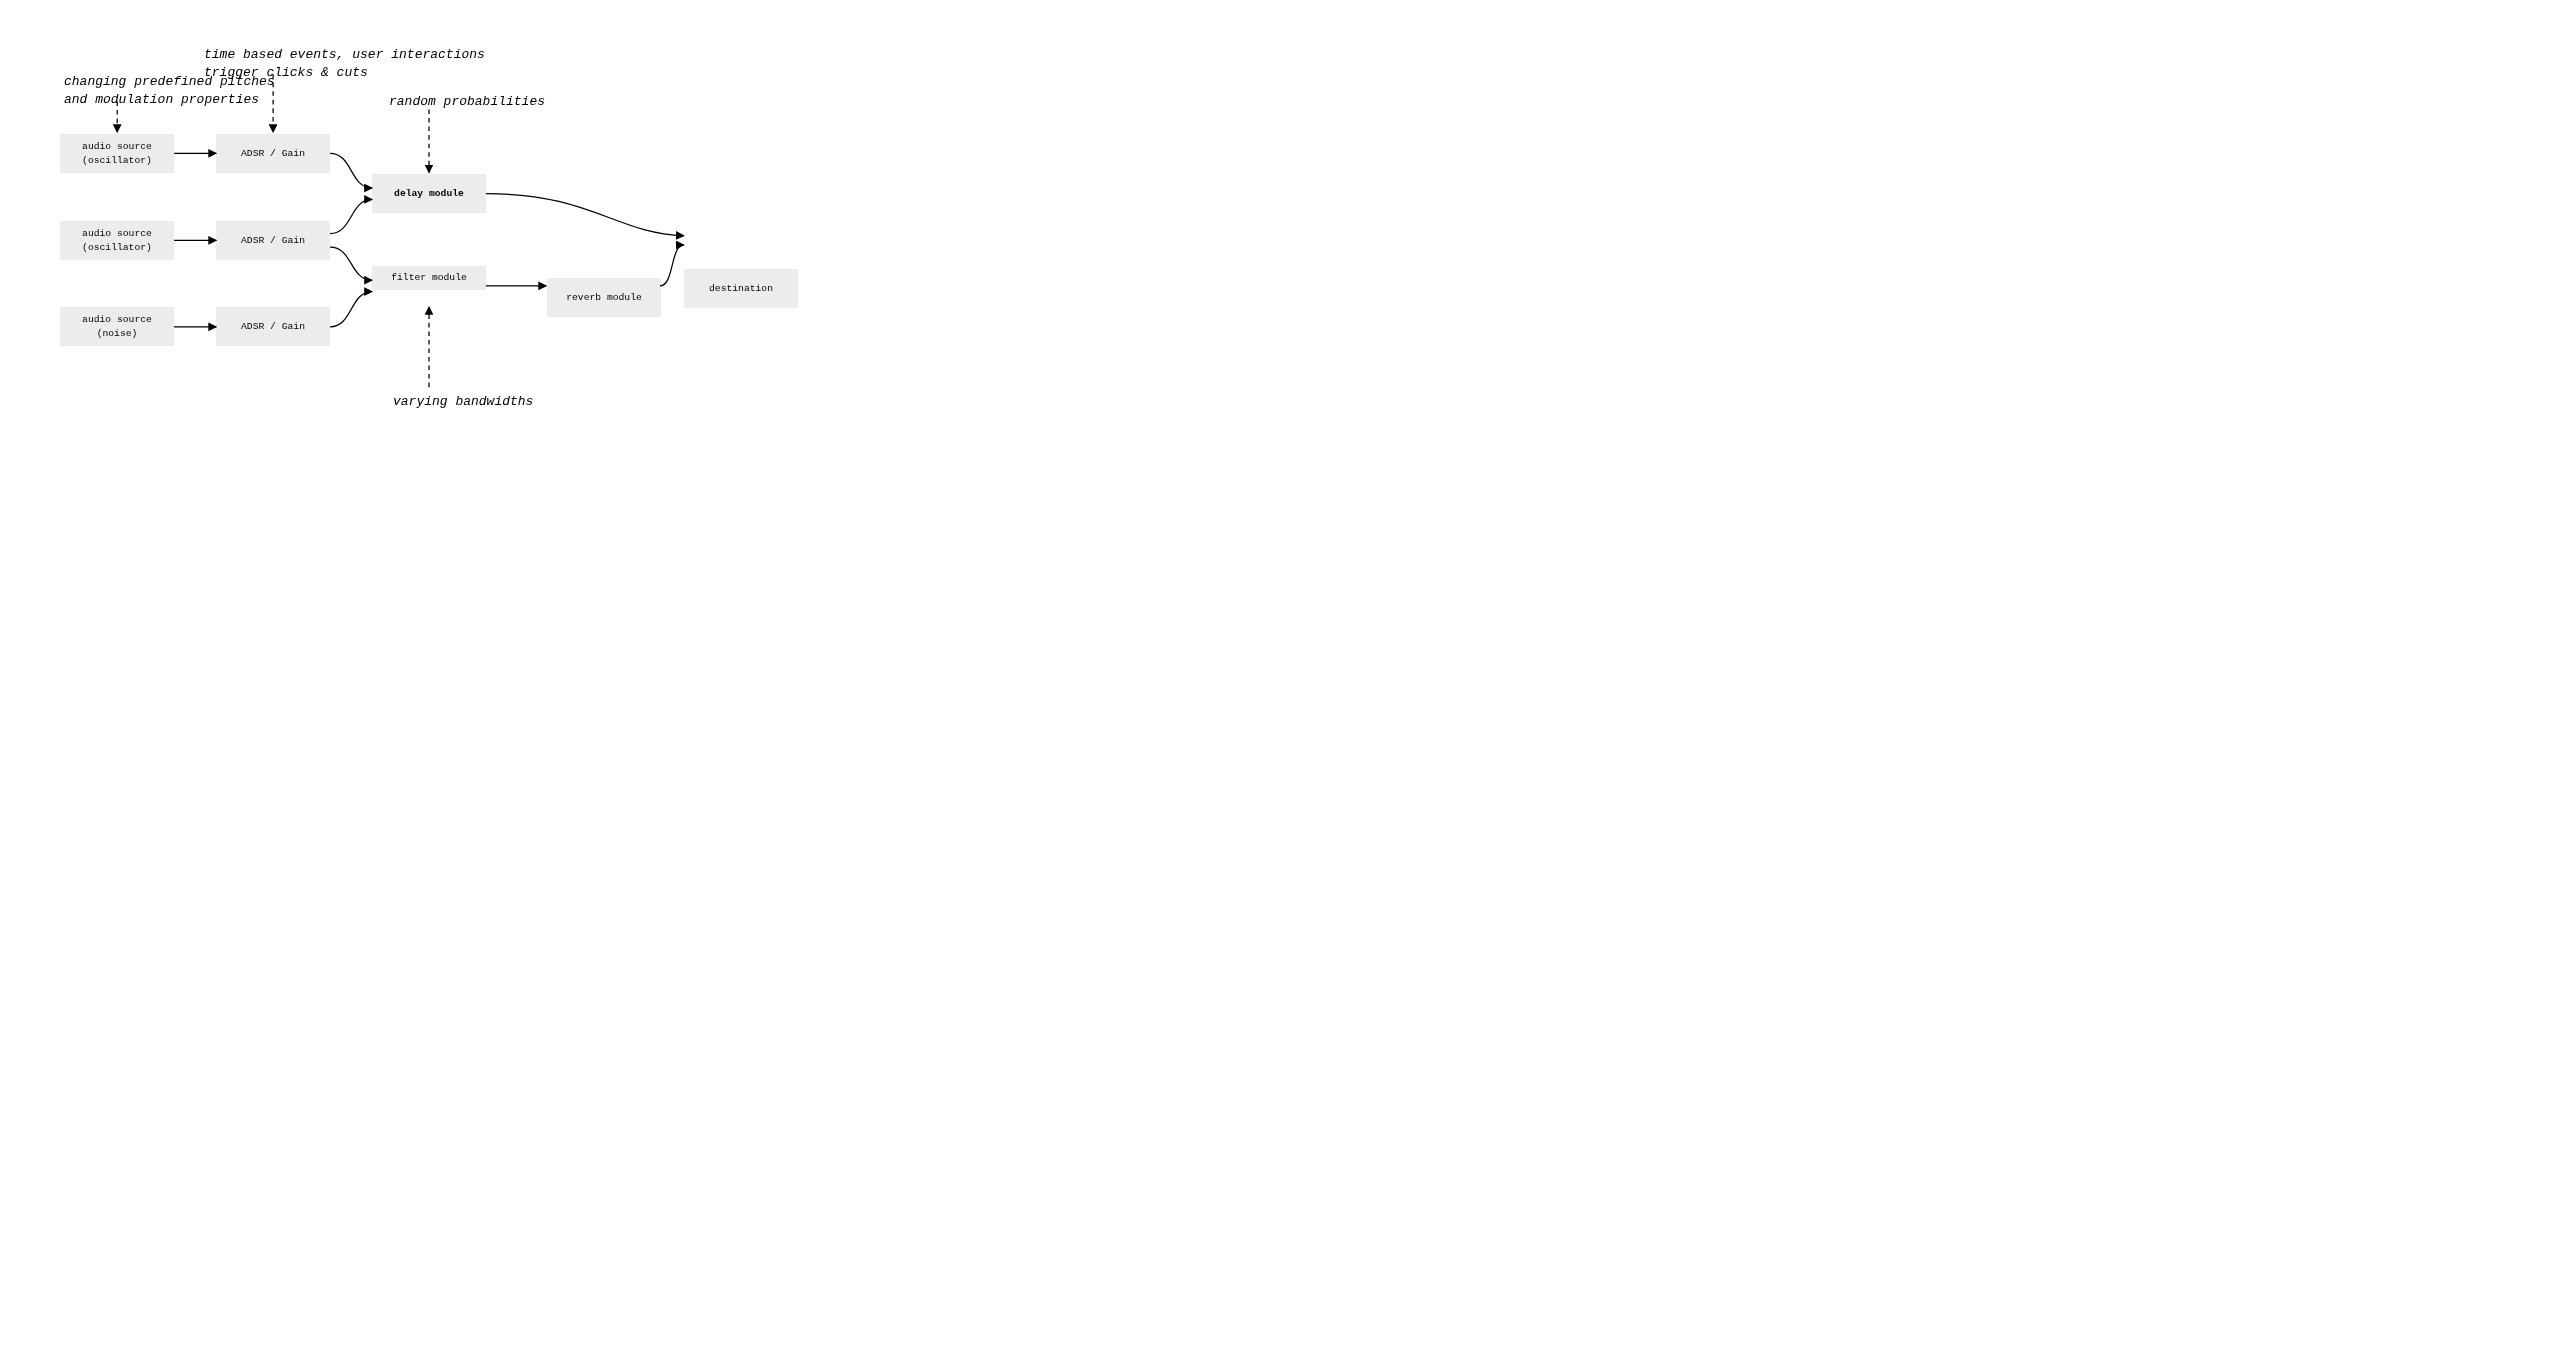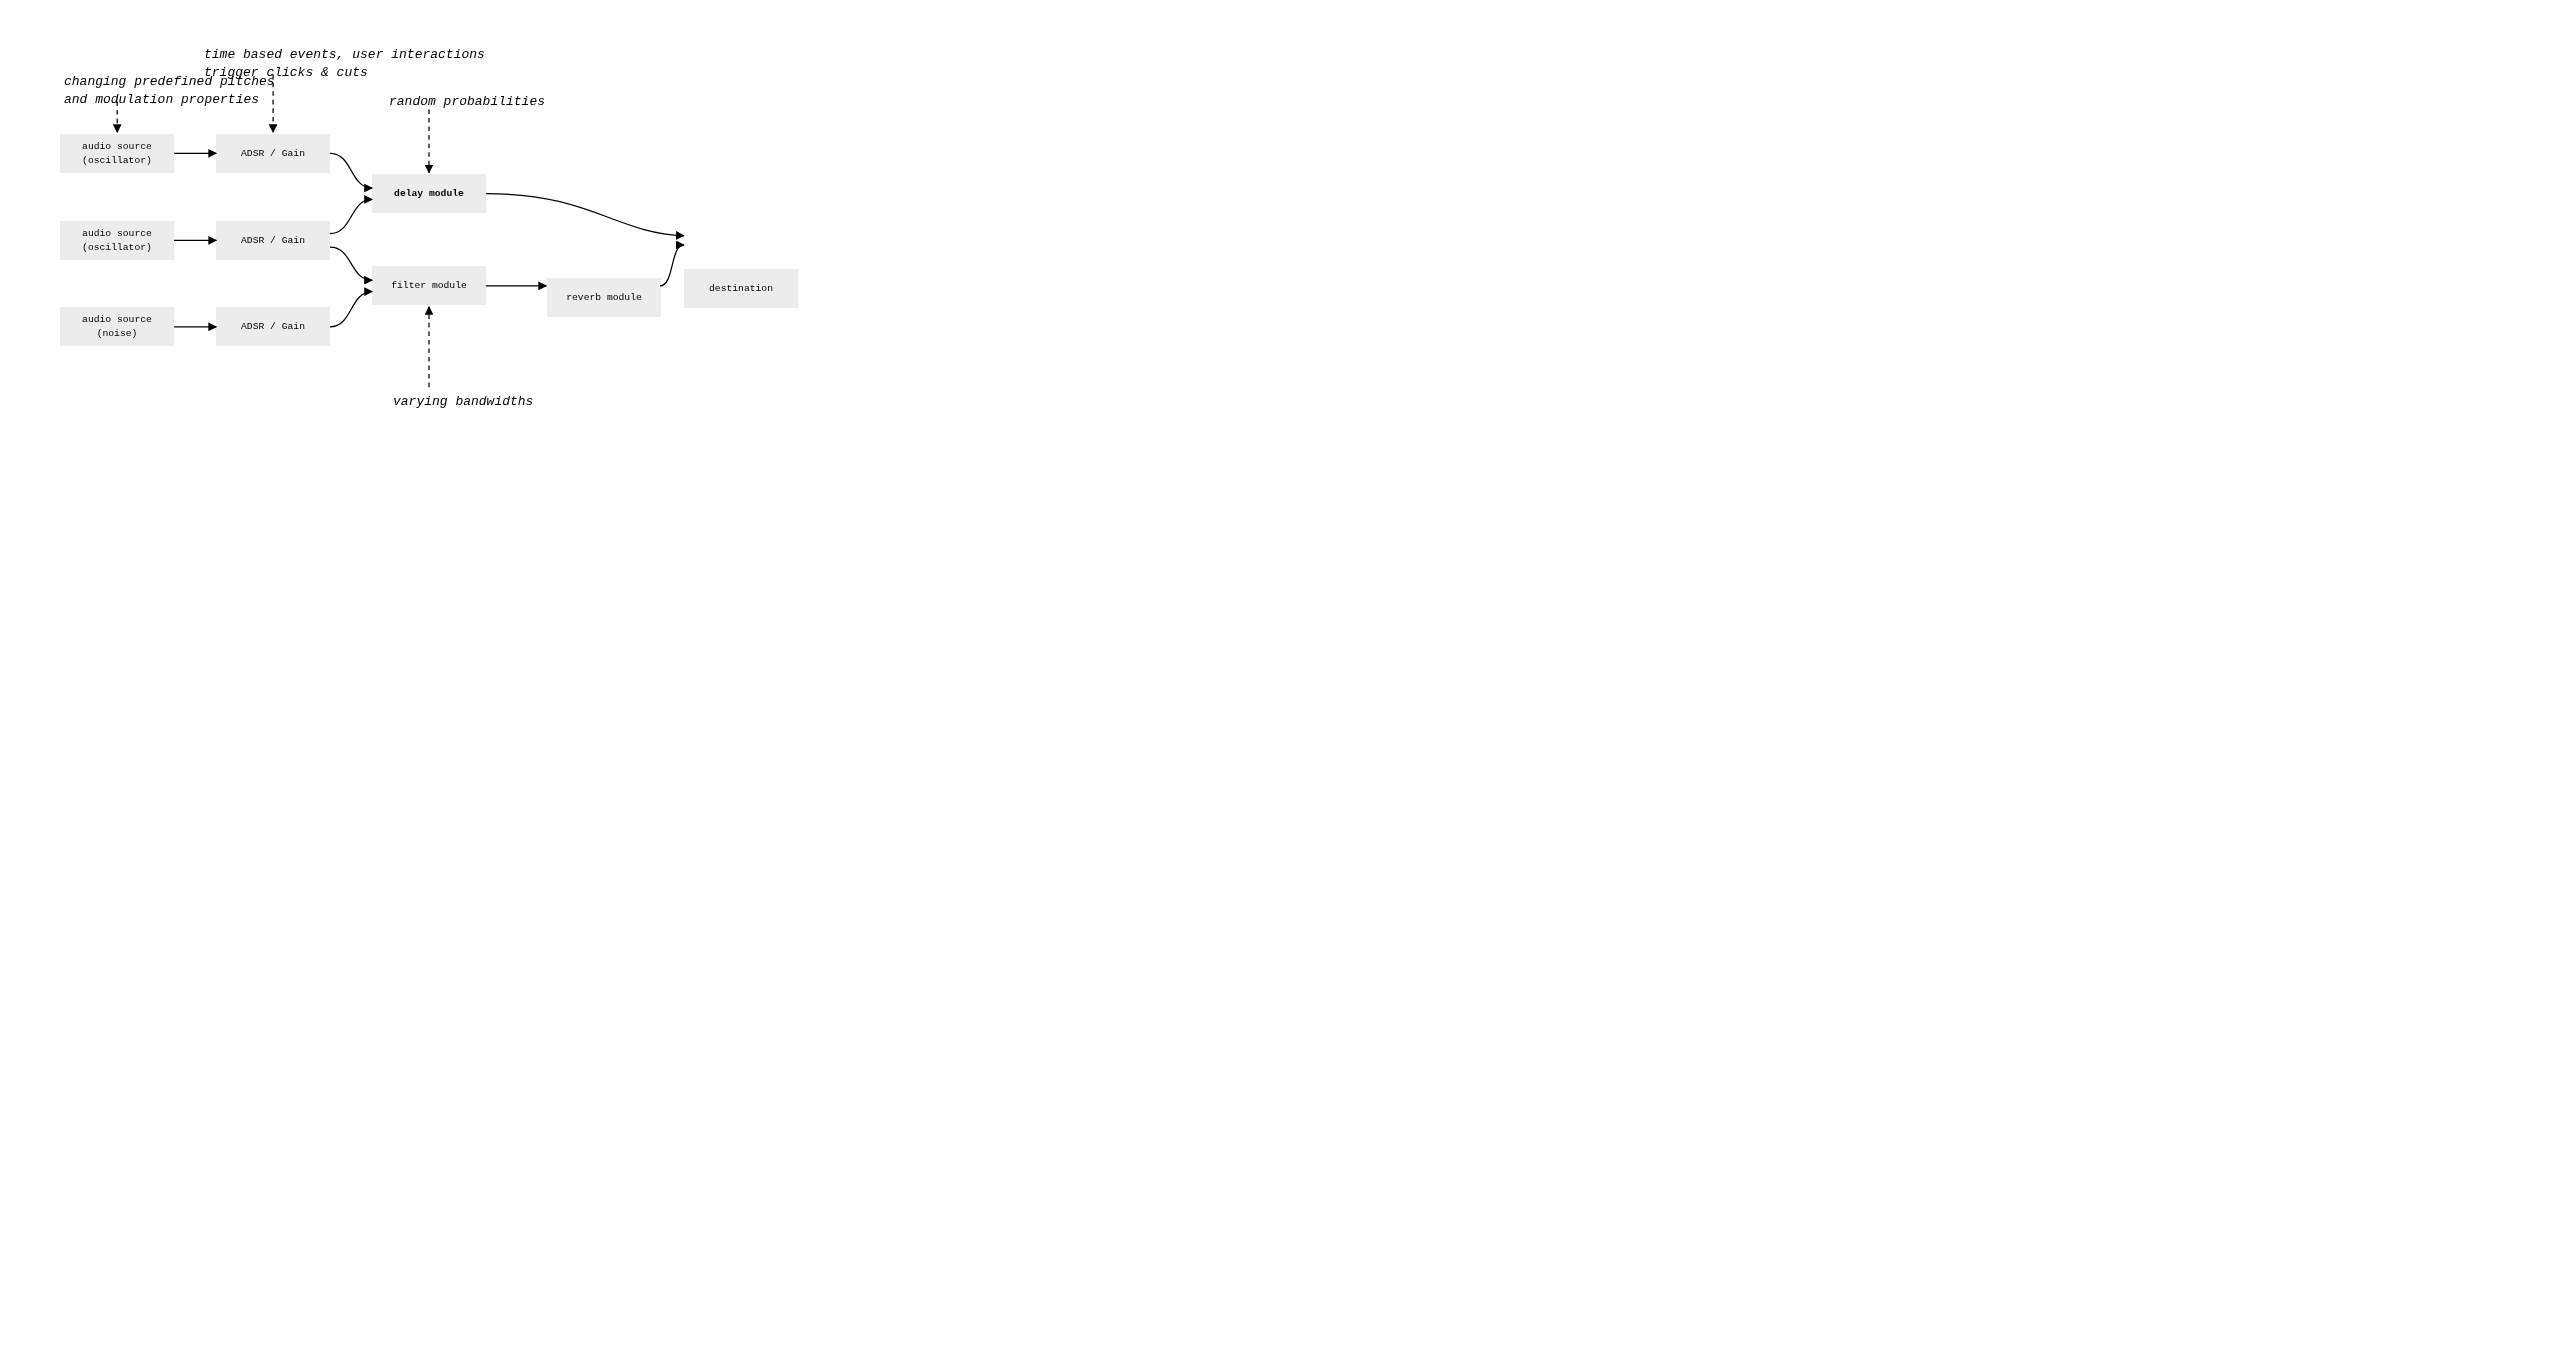--- a/index.html
+++ b/index.html
@@ -52,21 +52,21 @@
 (noise)</div>
 
   <div class="node" style="left:216px;top:134px;width:114px;height:39px;">ADSR / Gain</div>
 
   <div class="node" style="left:216px;top:221px;width:114px;height:39px;">ADSR / Gain</div>
 
   <div class="node" style="left:216px;top:307px;width:114px;height:39px;">ADSR / Gain</div>
 
   <div class="node" style="left:372px;top:174px;width:114px;height:39px;font-weight:bold;">delay module</div>
 
-  <div class="node" style="left:372px;top:266px;width:114px;height:39px;">filter module</div>
+  <div class="node" style="left:372px;top:266px;width:114px;height:24px;">filter module</div>
 
   <div class="node" style="left:547px;top:266px;width:114px;height:39px;margin-top:12px;">reverb module</div>
 
   <div class="node" style="left:684px;top:221px;width:114px;height:39px;margin-top:48px;">destination</div>
 
   <svg class="wires" viewBox="0 0 1508 790" xmlns="http://www.w3.org/2000/svg">
     <defs>
       <marker id="arr" viewBox="0 0 10 10" refX="9" refY="5" markerWidth="7" markerHeight="7" orient="auto-start-reverse">
         <path d="M 0 0 L 10 5 L 0 10 z" fill="#000"></path>
       </marker>

